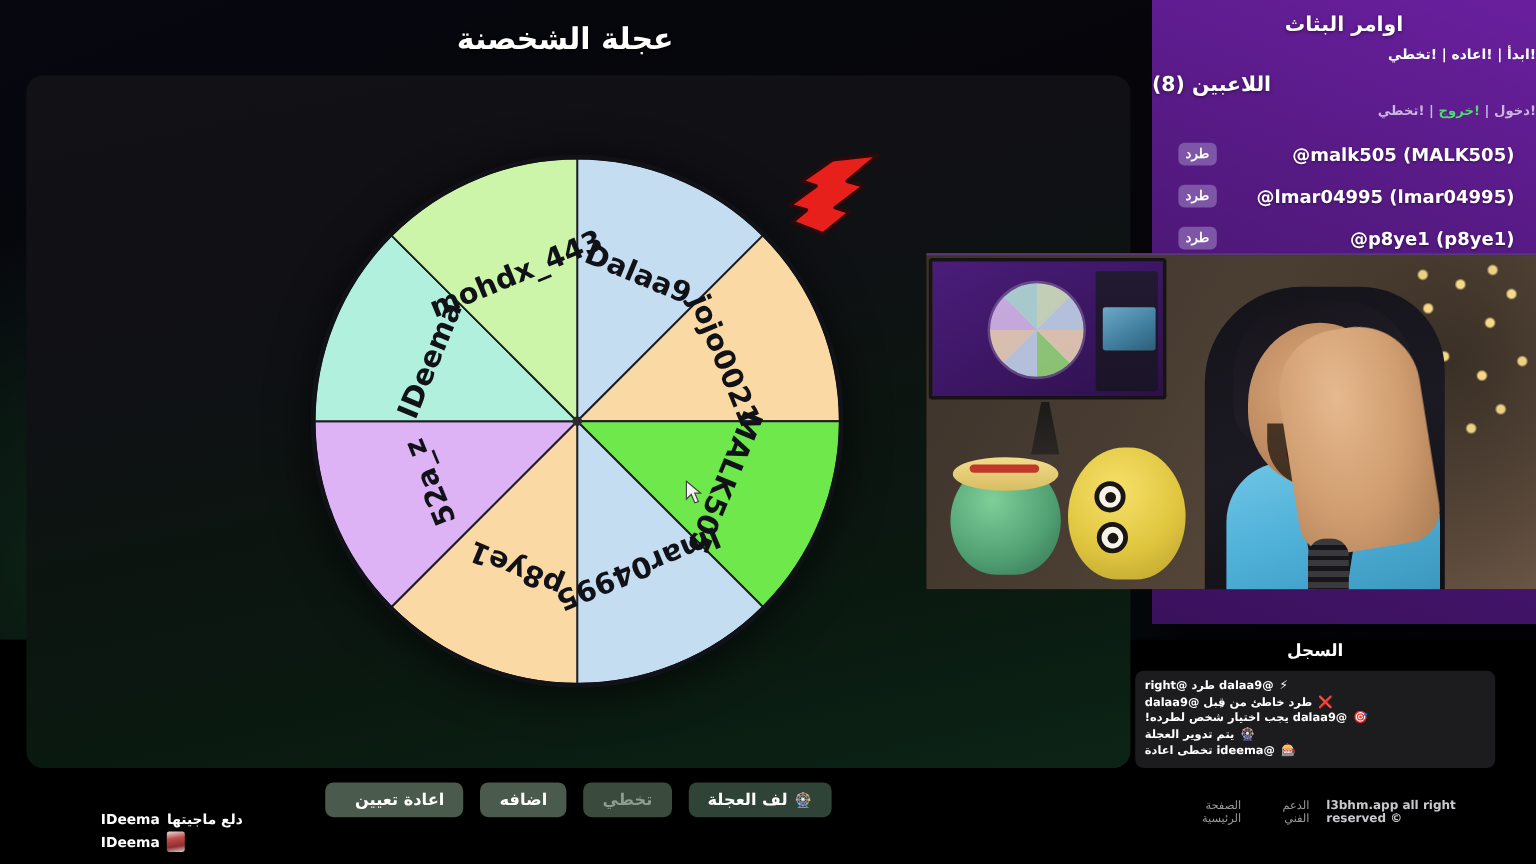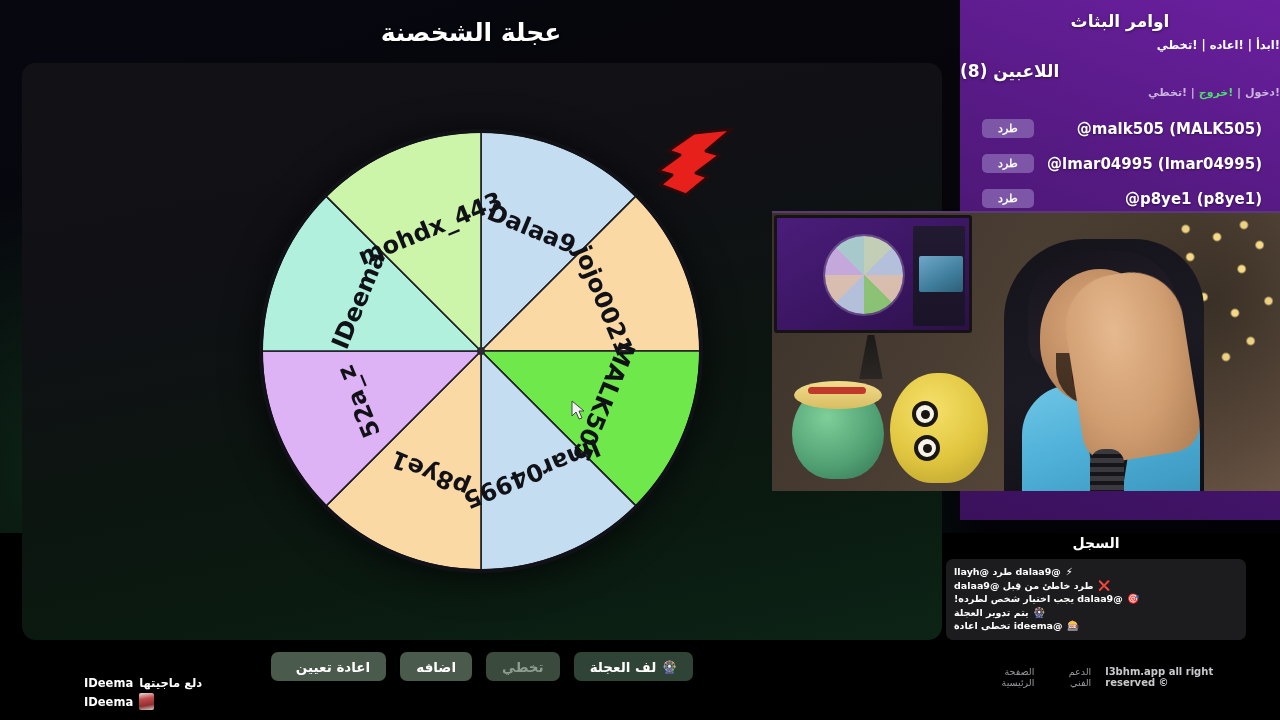--- a/index.html
+++ b/index.html
@@ -113,21 +113,21 @@
     display: flex; align-items: center; justify-content: space-between;
     padding: 0 18px 0 22px; height: 35px;
   }
   .player-name {
     font-size: 15px; font-weight: 700; color: #ffffff; direction: ltr;
     text-shadow: 0 1px 2px rgba(0,0,0,.45); white-space: nowrap;
   }
   .kick-btn {
     background: #7e56a8; border: none; border-radius: 5px;
     color: #ffffff; font-size: 11px; font-weight: 700;
-    padding: 3px 16px; cursor: pointer; direction: rtl;
+    padding: 3px 6px; cursor: pointer; direction: rtl;
   }
 
   
   #webcam {
     position: absolute; left: 772px; top: 211px; width: 508px; height: 280px;
     overflow: hidden; background: #2b241e;
     border-top: 2px solid #5a3a72;
   }
   #cam-room {
     position: absolute; inset: 0;
@@ -409,21 +409,21 @@
     <div class="flower" style="left:378px;top:118px;"></div>
     <div class="flower" style="left:396px;top:142px;"></div>
     <div id="cam-hand"></div>
     <div id="cam-mic"></div>
   </div>
 
   <div id="log-section">
     <div id="log-title">السجل</div>
     <div id="log-box">
         <div class="log-row">
-          <span class="log-text">@dalaa9 طرد @llayh</span>
+          <span class="log-text">@dalaa9 طرد @right</span>
           <span class="log-emoji">⚡</span>
         </div>
         <div class="log-row">
           <span class="log-text">طرد خاطئ من قِبل @dalaa9</span>
           <span class="log-emoji">❌</span>
         </div>
         <div class="log-row">
           <span class="log-text">@dalaa9 يجب اختيار شخص لطرده!</span>
           <span class="log-emoji">🎯</span>
         </div>

